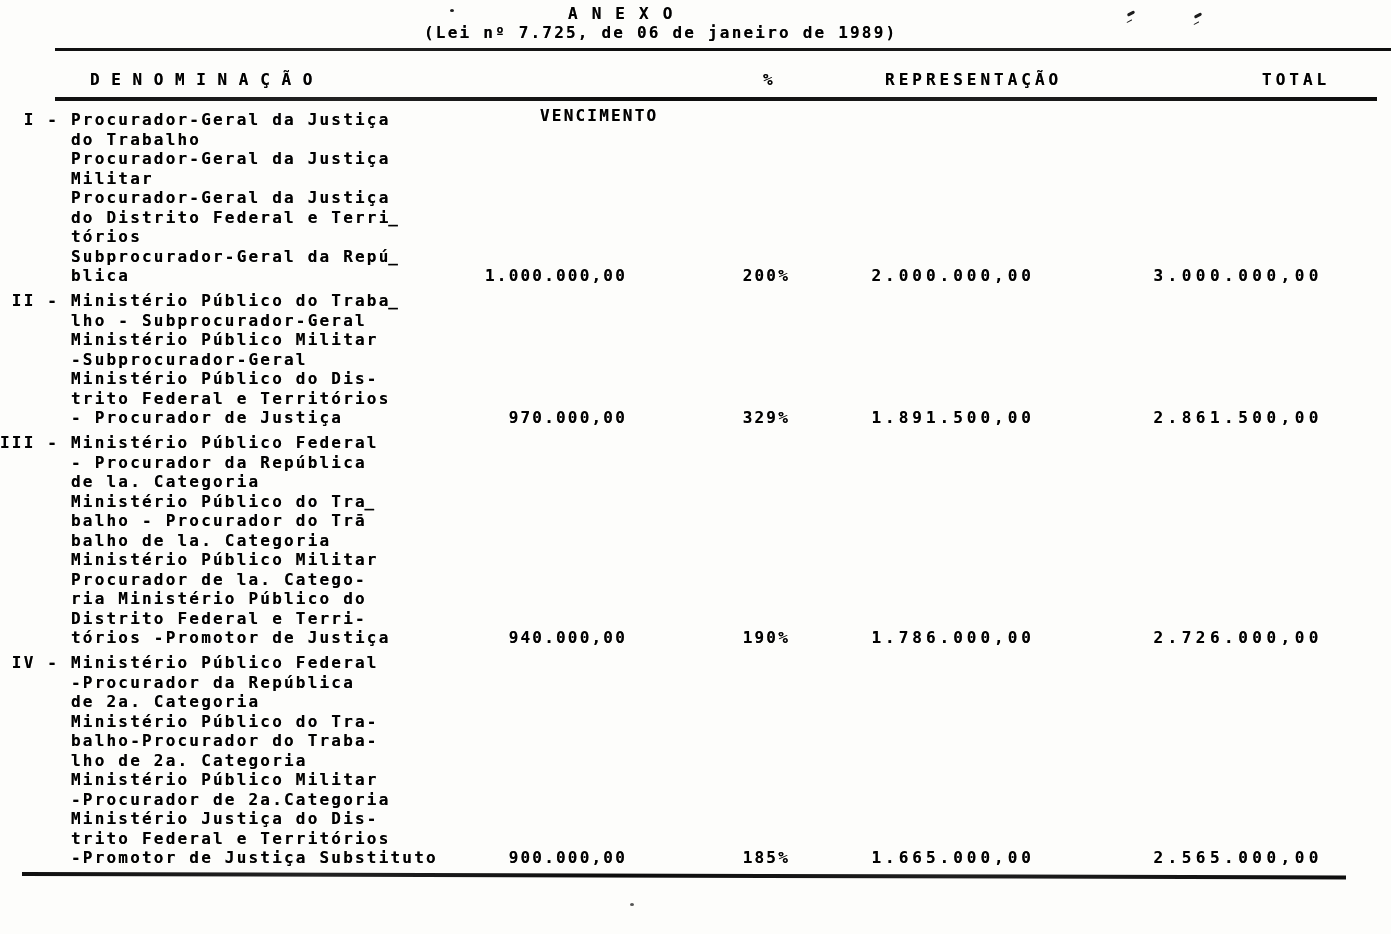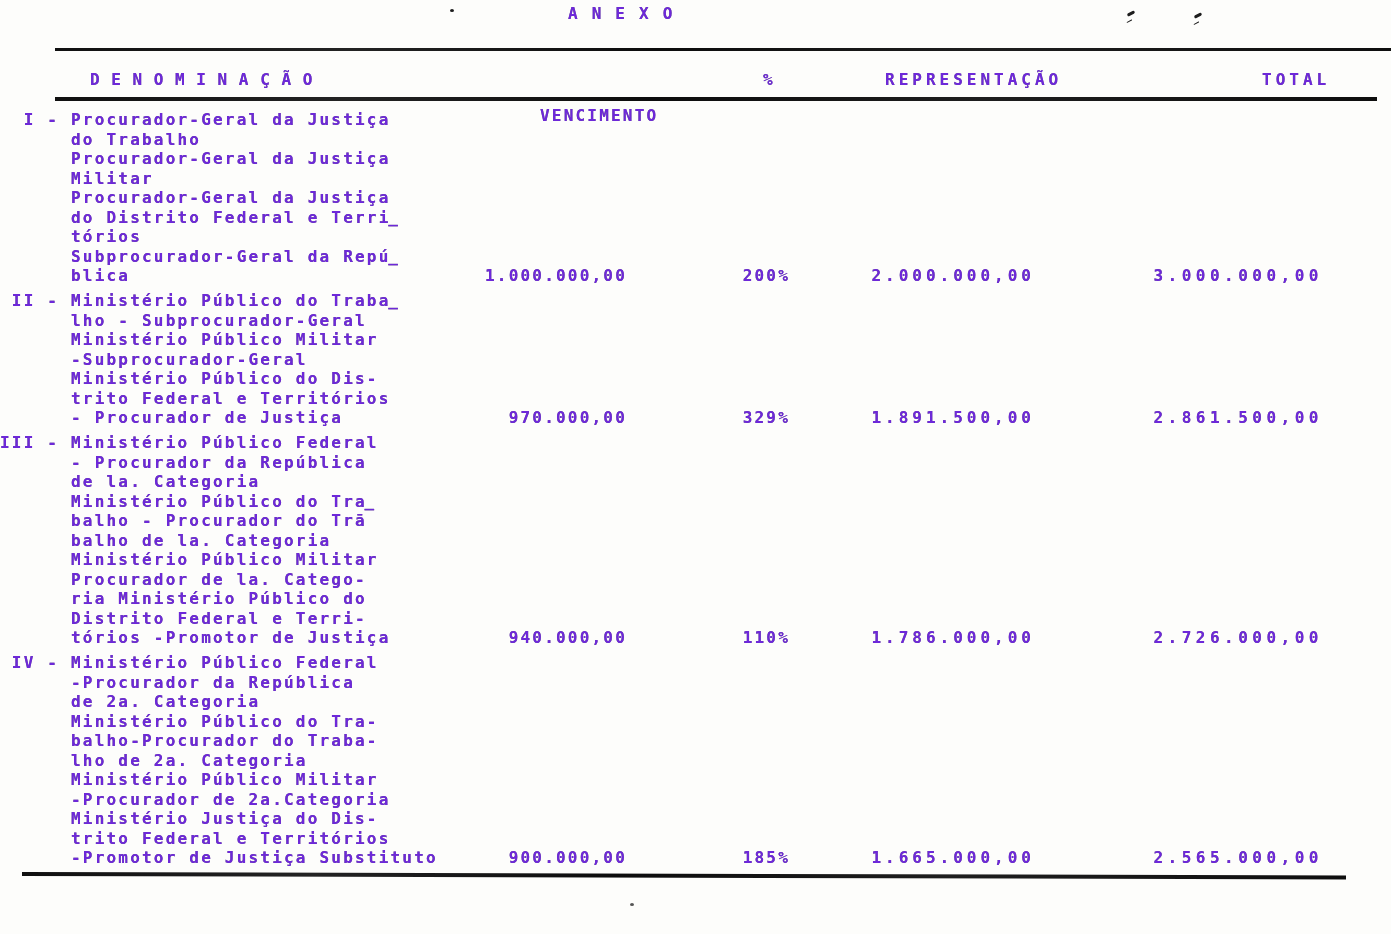--- a/index.html
+++ b/index.html
@@ -1,21 +1,21 @@
 <!DOCTYPE html>
 <html><head>
 <meta charset="utf-8">
 <style>
   html,body{margin:0;padding:0;background:#e8e8e6;}
   .page{
     position:relative;
     width:1391px;height:934px;
     background:#fdfdfb;
     overflow:hidden;
-    color:#6d28d9;
+    color:#000000;
     font-family:"DejaVu Sans Mono","Liberation Mono",monospace;
     font-weight:bold;
   }
   .mono{
     font-size:16px;
     letter-spacing:2.2px;
     line-height:19.5px;
     white-space:pre;
     text-shadow:0 0 0.5px rgba(10,10,10,0.55);
   }
@@ -45,20 +45,21 @@
   .speck{position:absolute;background:#1d1d1d;}
   .speck-dot{width:4px;height:3px;border-radius:50%;}
   .speck-dash{width:8px;height:3px;border-radius:2px;transform:rotate(-28deg);box-shadow:-5px 6px 0 -1px #1d1d1d;}
 </style>
 </head>
 <body>
 
 <div class="page">
 
   <div class="mono title">A N E X O</div>
+  <div class="mono subtitle">(Lei nº 7.725, de 06 de janeiro de 1989)</div>
 
   <div class="rule rule-top"></div>
 
   <div class="mono hdr h-denom">D E N O M I N A Ç Ã O</div>
   <div class="mono hdr h-venc">VENCIMENTO</div>
   <div class="mono hdr h-pct">%</div>
   <div class="mono hdr h-rep wide">REPRESENTAÇÃO</div>
   <div class="mono hdr h-tot wide">TOTAL</div>
 
   <div class="rule rule-header"></div>
@@ -101,21 +102,21 @@
       de la. Categoria
       Ministério Público do Tra̲
       balho - Procurador do Trā
       balho de la. Categoria
       Ministério Público Militar
       Procurador de la. Catego-
       ria Ministério Público do
       Distrito Federal e Terri-
       tórios -Promotor de Justiça</pre>
       <span class="mono val v-venc">940.000,00</span>
-      <span class="mono val v-pct">110%</span>
+      <span class="mono val v-pct">190%</span>
       <span class="mono val v-rep wide">1.786.000,00</span>
       <span class="mono val v-tot wider">2.726.000,00</span>
     </div>
 
     <div class="trow">
       <pre class="mono denom"> IV - Ministério Público Federal
       -Procurador da República
       de 2a. Categoria
       Ministério Público do Tra-
       balho-Procurador do Traba-

